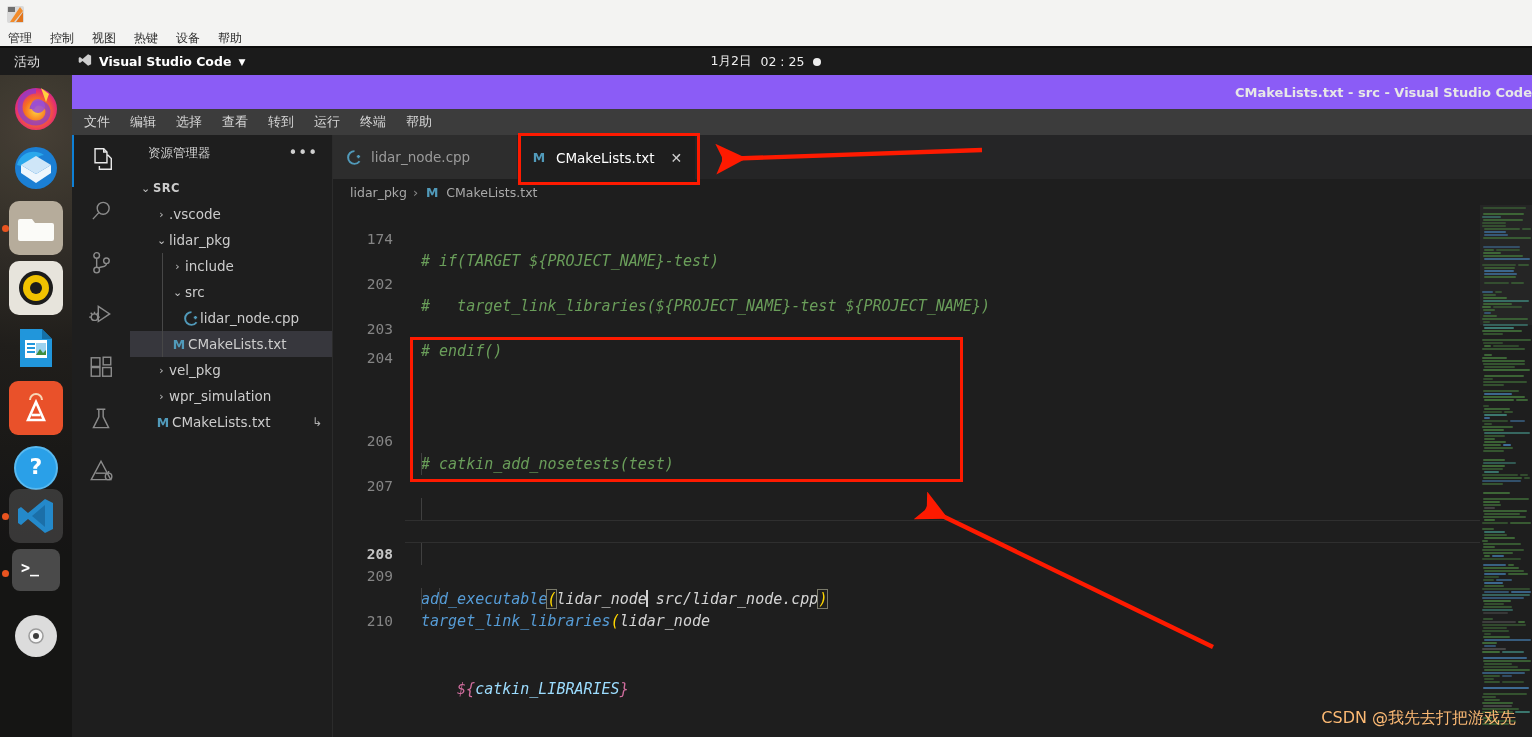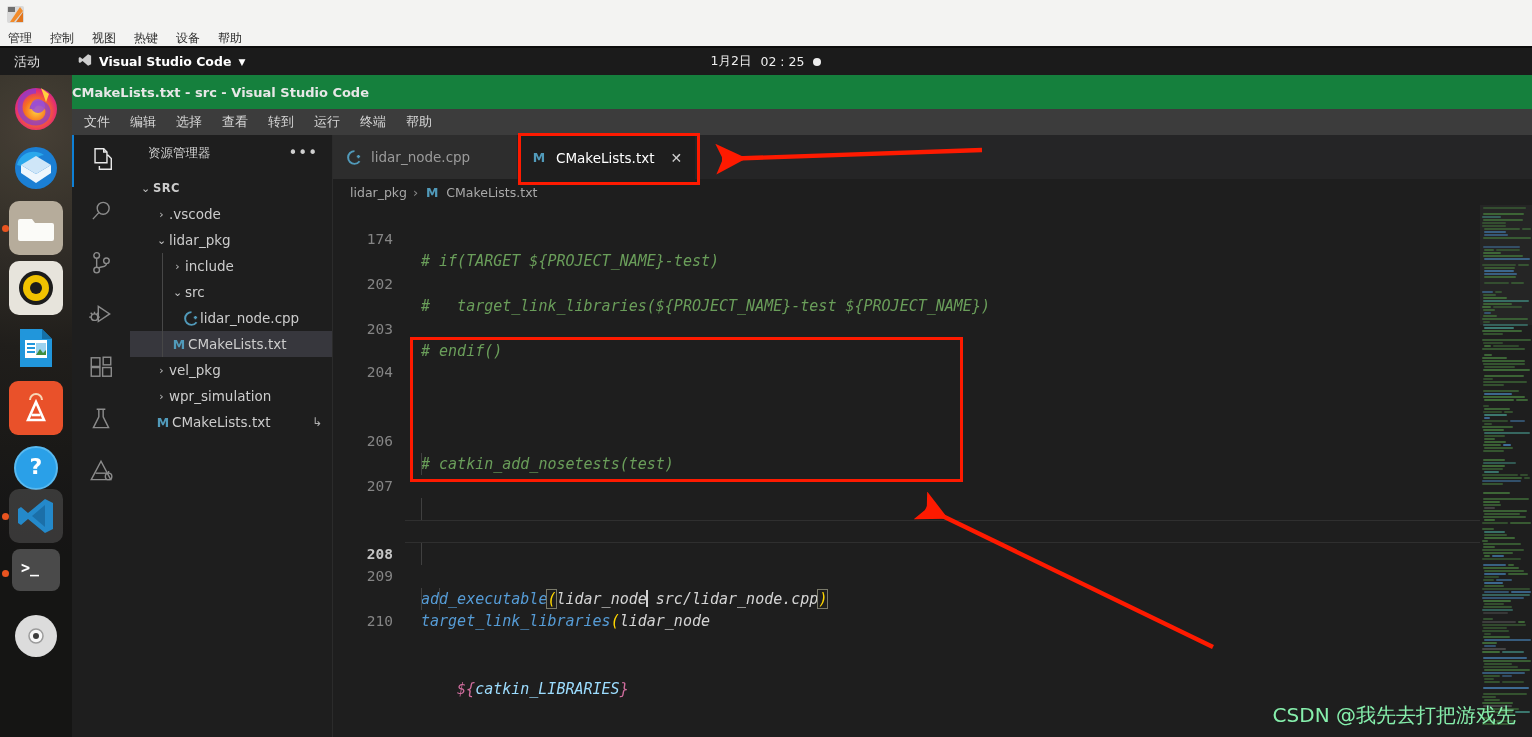--- a/index.html
+++ b/index.html
@@ -73,21 +73,21 @@
   }
   .dock-run-dot {
     position: absolute; left: 2px; width: 7px; height: 7px; border-radius: 50%;
     background: #e95420;
   }
 
   
   .vscode { position: absolute; left: 72px; top: 75px; width: 1460px; height: 662px; background: #1e1e1e; }
   .vsc-titlebar {
     position: absolute; left: 0; top: 0; width: 1460px; height: 34px;
-    background: #15803d; display: flex; align-items: center; justify-content: flex-start;
+    background: #8b5cf6; display: flex; align-items: center; justify-content: flex-end;
     color: #e7e7e7; font-size: 13px; font-weight: bold;
   }
   .vsc-menubar {
     position: absolute; left: 0; top: 34px; width: 1460px; height: 26px;
     background: #3c3c3c; display: flex; align-items: center; padding-left: 8px; gap: 12px;
   }
   .vsc-menu-item { font-size: 13px; color: #d6d6d6; padding: 2px 4px; }
 
   .vsc-body { position: absolute; left: 0; top: 60px; width: 1460px; height: 602px; }
 
@@ -198,21 +198,21 @@
   .scroll-deco {
     position: absolute; right: 0; top: 70px; width: 1px; height: 532px;
     background: #2b2b2b;
   }
 
   
   .anno { position: absolute; pointer-events: none; }
   .anno-rect { border: 3px solid #fe1a00; }
   .watermark {
     position: absolute; right: 16px; bottom: 8px;
-    color: #86efac; font-size: 20px;
+    color: #fdba74; font-size: 16px;
     font-family: "DejaVu Sans", "Liberation Sans", sans-serif;
   }
 </style>
 </head>
 <body>
 
 <div id="root">
 
   <div class="vbox-titlebar">
     <span class="vbox-icon">
@@ -551,21 +551,21 @@
             <span class="code-text tok-comment"># if(TARGET ${PROJECT_NAME}-test)</span>
           </div>
           <div class="code-line" style="top:22.5px;">
             <span class="ln">202</span>
             <span class="code-text tok-comment">#   target_link_libraries(${PROJECT_NAME}-test ${PROJECT_NAME})</span>
           </div>
           <div class="code-line" style="top:45px;">
             <span class="ln">203</span>
             <span class="code-text tok-comment"># endif()</span>
           </div>
-          <div class="code-line" style="top:66px;">
+          <div class="code-line" style="top:52px;">
             <span class="ln">204</span>
             <span class="code-text"></span>
           </div>
           <div class="code-line" style="top:112.5px;">
             <span class="ln">206</span>
             <span class="code-text tok-comment"># catkin_add_nosetests(test)</span>
           </div>
           <div class="code-line" style="top:135px;">
             <span class="ln">207</span>
             <span class="indent-guide" style="left:88px; top:0; height:22.5px;"></span>

